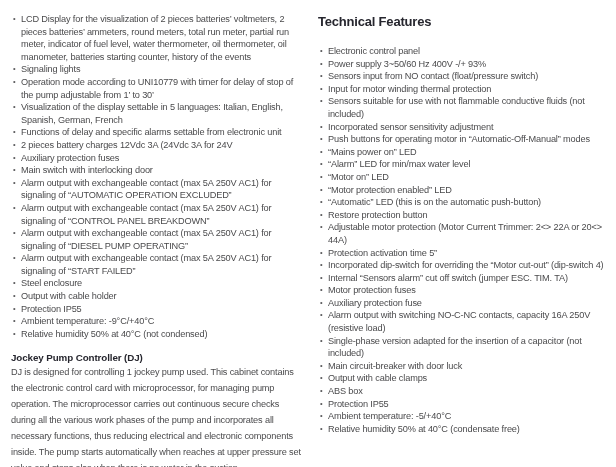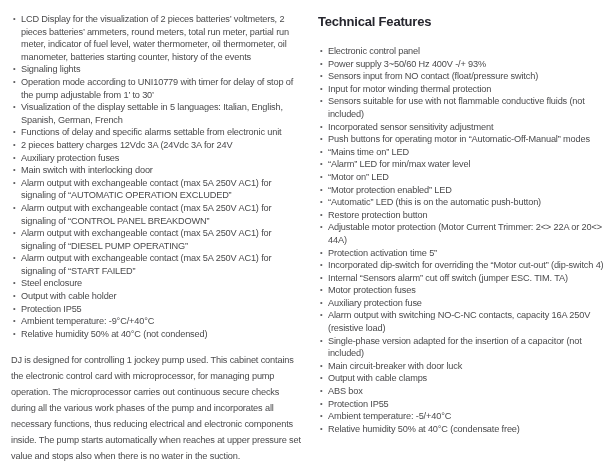--- a/index.html
+++ b/index.html
@@ -143,20 +143,21 @@
           <span class="bullet">•</span>
           <span class="txt">Ambient temperature: -9°C/+40°C</span>
         </li>
         <li>
           <span class="bullet">•</span>
           <span class="txt">Relative humidity 50% at 40°C (not condensed)</span>
         </li>
       </ul>
 
     <div class="jockey">
+      <h3 class="jockey-title">Jockey Pump Controller (DJ)</h3>
       <p class="jockey-body">DJ is designed for controlling 1 jockey pump used. This cabinet contains the electronic control card with microprocessor, for managing pump operation. The microprocessor carries out continuous secure checks during all the various work phases of the pump and incorporates all necessary functions, thus reducing electrical and electronic components inside. The pump starts automatically when reaches at upper pressure set value and stops also when there is no water in the suction.</p>
     </div>
   </div>
 
   <div class="col">
     <h2 class="right-title">Technical Features</h2>
     <ul class="feature-list">
         <li>
           <span class="bullet">•</span>
           <span class="txt">Electronic control panel</span>
@@ -180,21 +181,21 @@
         <li>
           <span class="bullet">•</span>
           <span class="txt">Incorporated sensor sensitivity adjustment</span>
         </li>
         <li>
           <span class="bullet">•</span>
           <span class="txt">Push buttons for operating motor in “Automatic-Off-Manual” modes</span>
         </li>
         <li>
           <span class="bullet">•</span>
-          <span class="txt">“Mains time on” LED</span>
+          <span class="txt">“Mains power on” LED</span>
         </li>
         <li>
           <span class="bullet">•</span>
           <span class="txt">“Alarm” LED for min/max water level</span>
         </li>
         <li>
           <span class="bullet">•</span>
           <span class="txt">“Motor on” LED</span>
         </li>
         <li>

